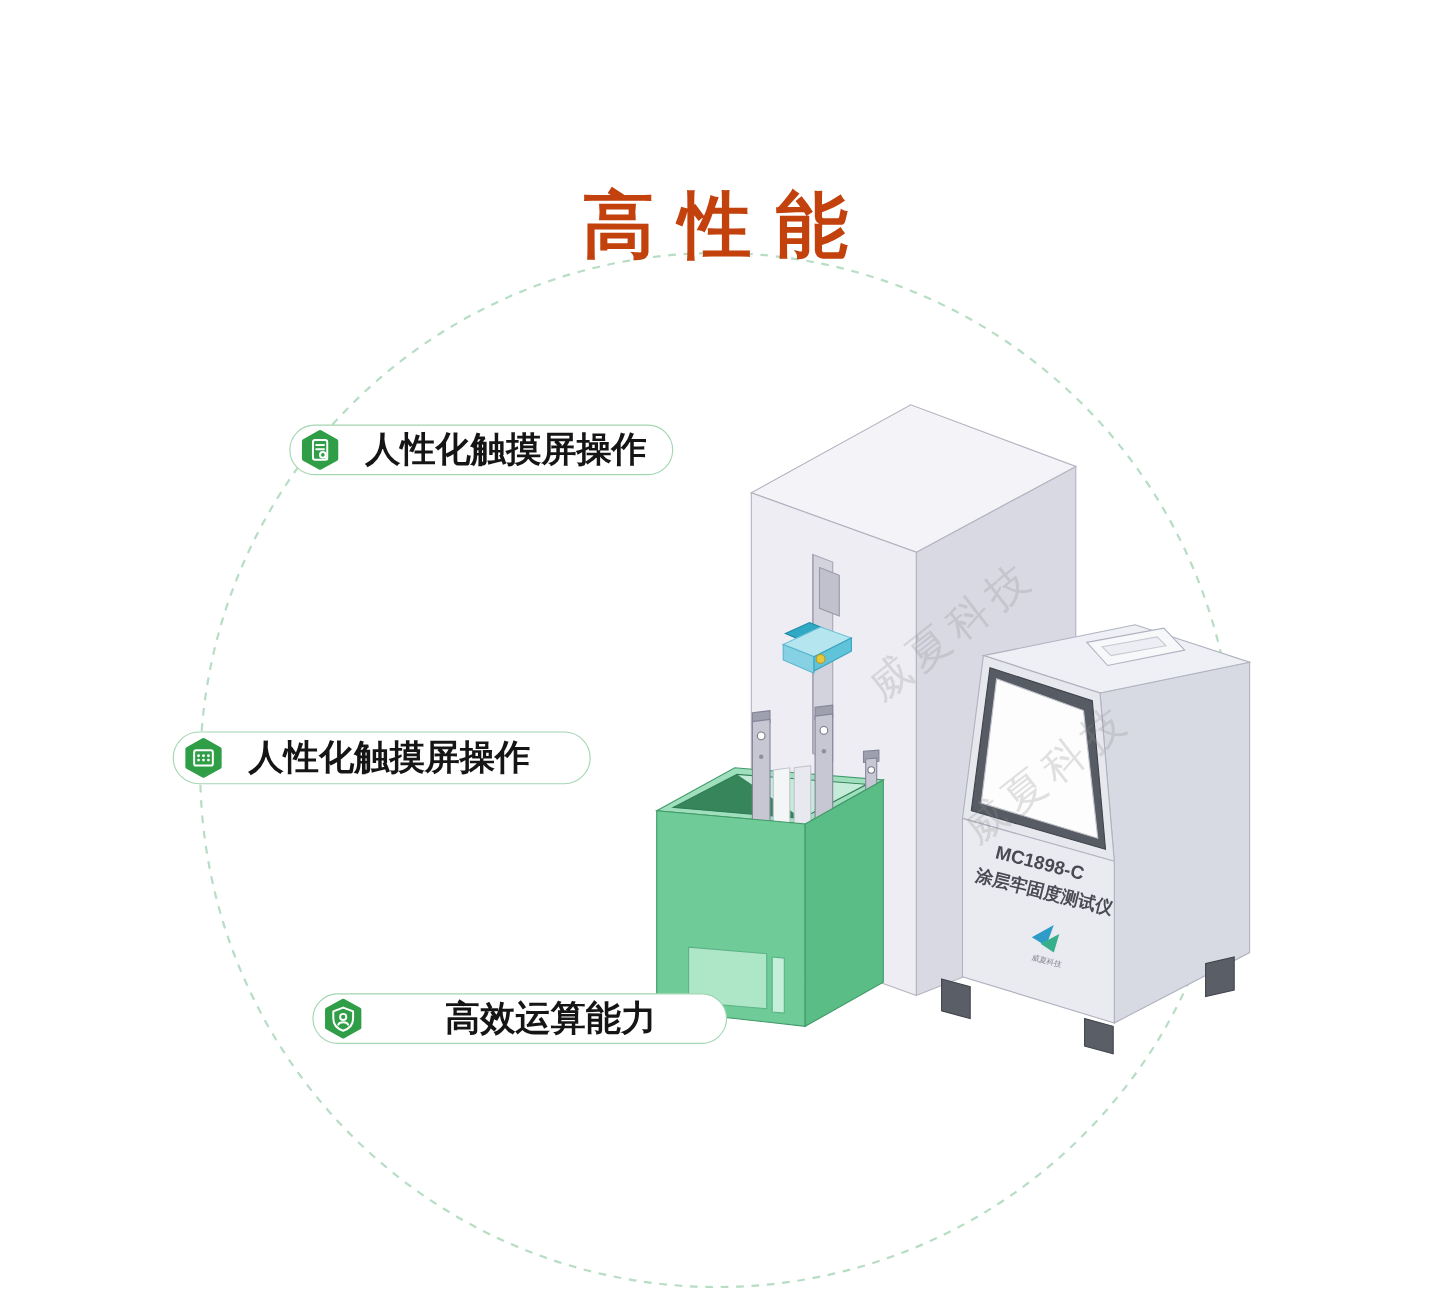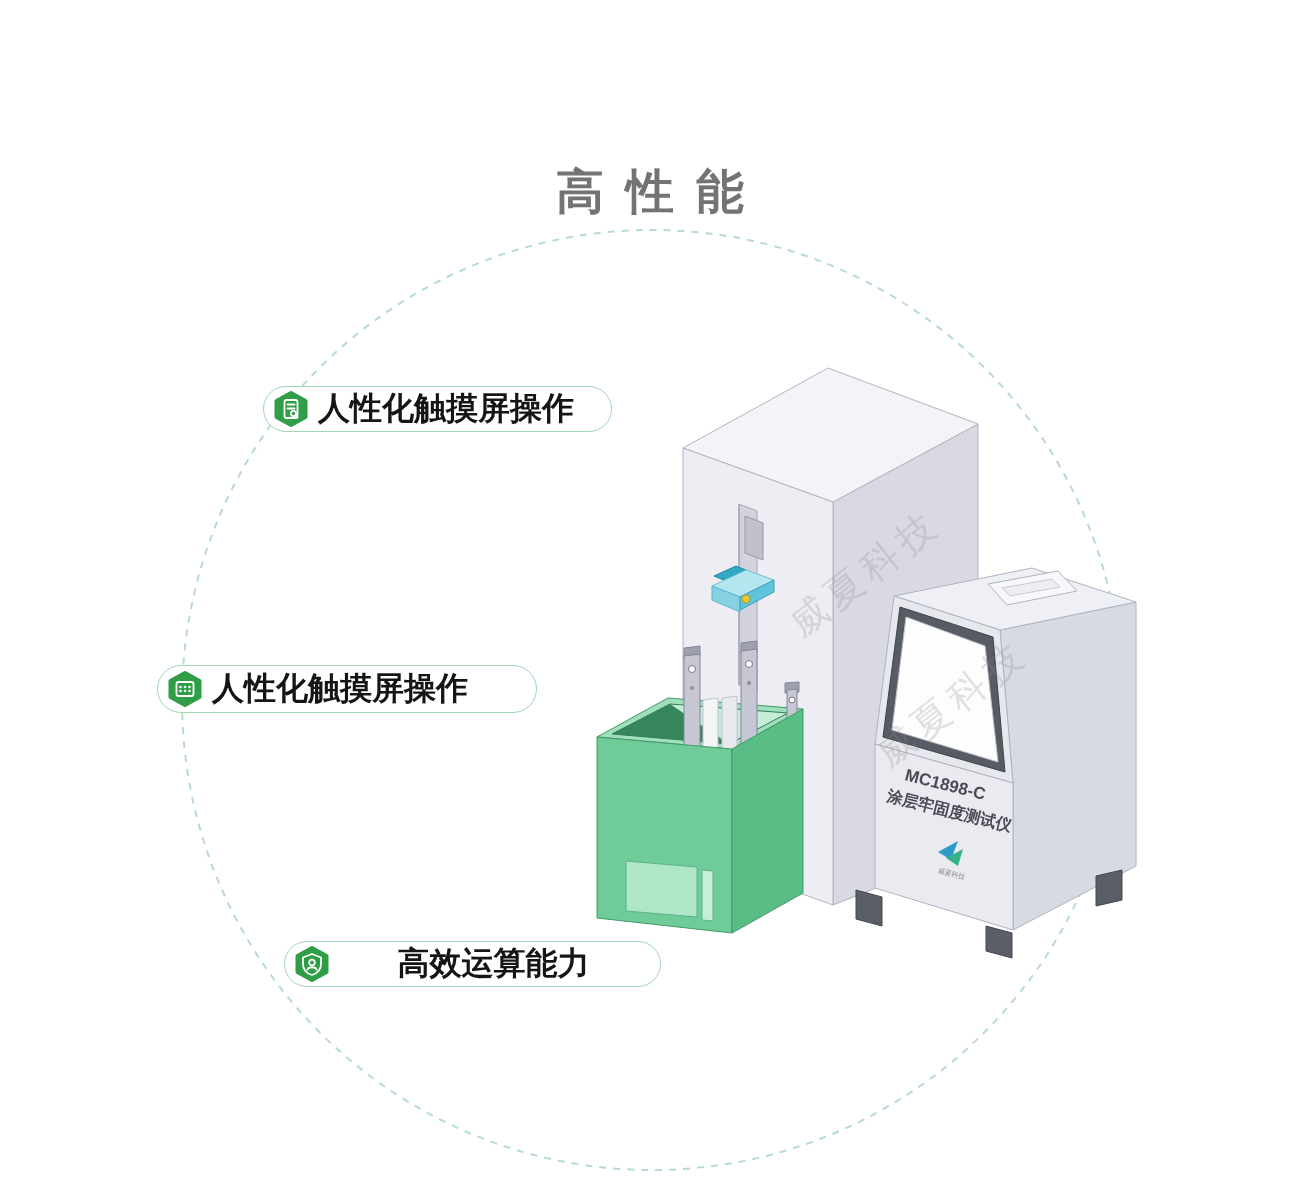--- a/index.html
+++ b/index.html
@@ -4,33 +4,33 @@
 <style>
   html,body{margin:0;padding:0;background:#ffffff;}
   .canvas{
     position:relative;width:1300px;height:1195px;margin:0 auto;
     background:#ffffff;overflow:hidden;
     font-family:"Liberation Sans","DejaVu Sans",sans-serif;
   }
   .layer-svg{position:absolute;left:0;top:0;z-index:1;}
   .page-title{
     position:absolute;left:0;top:160px;width:100%;z-index:5;
-    text-align:center;font-size:48px;font-weight:bold;color:#737373;
+    text-align:center;font-size:66px;font-weight:bold;color:#c2410c;
     letter-spacing:22px;text-indent:22px;
   }
   .pill{
-    position:absolute;z-index:6;display:flex;align-items:center;gap:8px;
+    position:absolute;z-index:6;display:flex;align-items:center;gap:22px;
     background:#ffffff;border:1px solid #a3d6b2;border-radius:26px;
     padding:0 12px 0 8px;box-sizing:border-box;
   }
   .pill .hex{width:38px;height:38px;flex:0 0 38px;display:block;}
   .pill .label{font-size:32px;font-weight:bold;color:#151515;white-space:nowrap;}
   .pill-1{left:263px;top:386px;width:349px;height:46px;}
   .pill-2{left:157px;top:665px;width:380px;height:48px;}
-  .pill-3{left:284px;top:941px;width:377px;height:46px;}
+  .pill-3{left:284px;top:903px;width:377px;height:46px;}
   .pill-3 .label{margin:0 auto;}
   .watermark{
     position:absolute;z-index:4;white-space:nowrap;pointer-events:none;
     font-size:38px;font-weight:500;letter-spacing:7px;
     color:rgba(140,140,140,0.25);transform:rotate(-38deg);
   }
   .wm-1{left:775px;top:548px;}
   .wm-2{left:862px;top:678px;}
 </style>
 </head>

